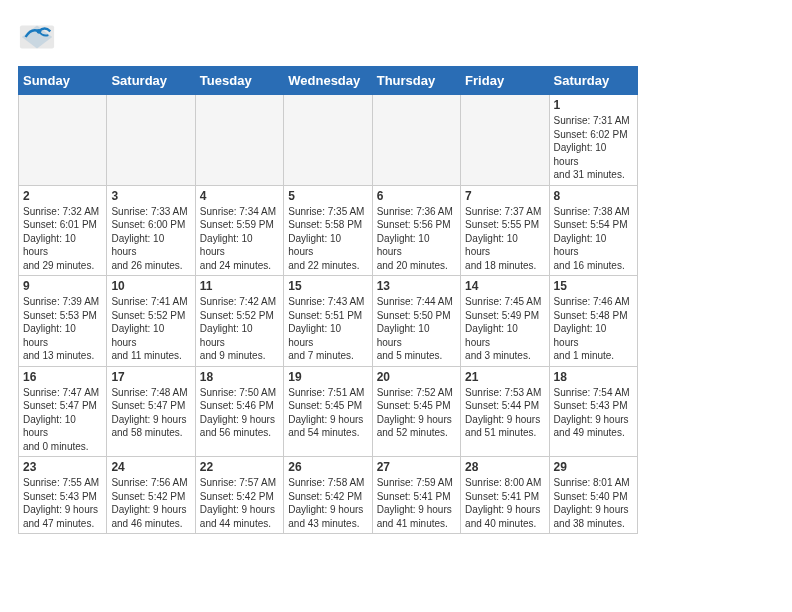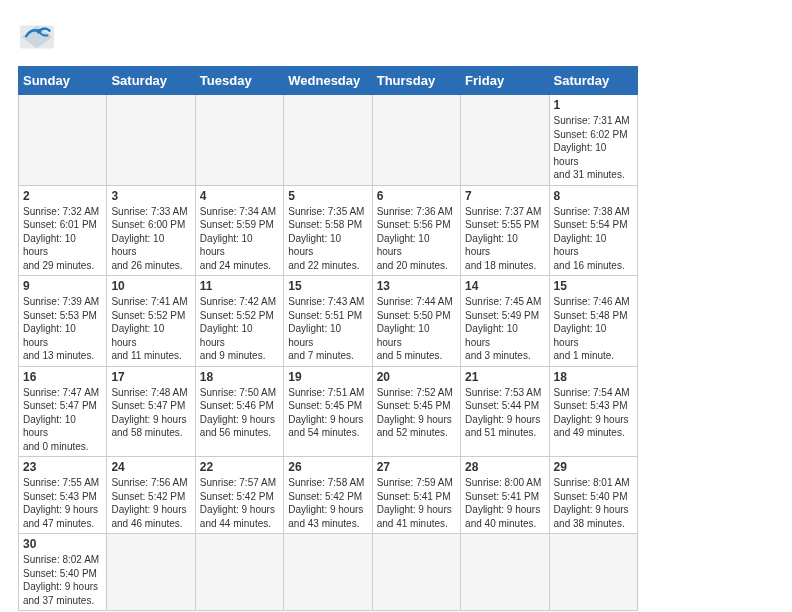--- a/index.html
+++ b/index.html
@@ -257,27 +257,15 @@
           </td>
           <td>
             <span class="day-num">28</span>
             <div class="day-info">Sunrise: 8:00 AM<br>Sunset: 5:41 PM<br>Daylight: 9 hours<br>and 40 minutes.</div>
           </td>
           <td>
             <span class="day-num">29</span>
             <div class="day-info">Sunrise: 8:01 AM<br>Sunset: 5:40 PM<br>Daylight: 9 hours<br>and 38 minutes.</div>
           </td>
         </tr>
-        <tr class="last-row">
-          <td>
-            <span class="day-num">30</span>
-            <div class="day-info">Sunrise: 8:02 AM<br>Sunset: 5:40 PM<br>Daylight: 9 hours<br>and 37 minutes.</div>
-          </td>
-          <td class="empty"></td>
-          <td class="empty"></td>
-          <td class="empty"></td>
-          <td class="empty"></td>
-          <td class="empty"></td>
-          <td class="empty"></td>
-        </tr>
       </tbody>
   </table>
 </div>
 
 </body></html>

